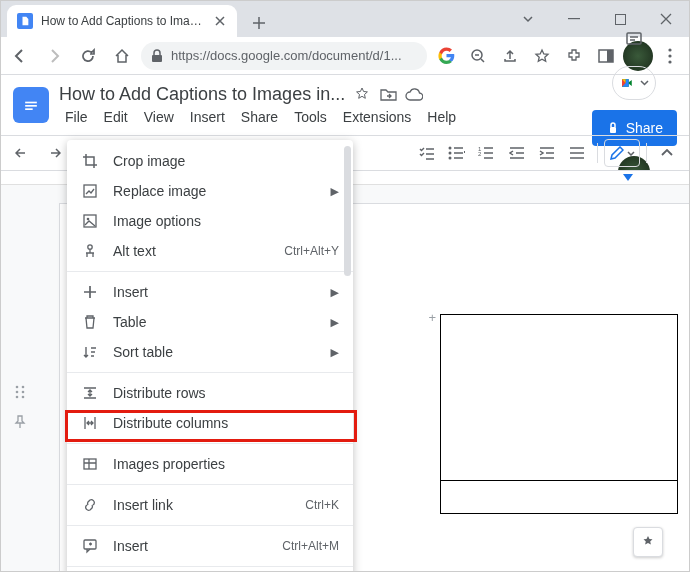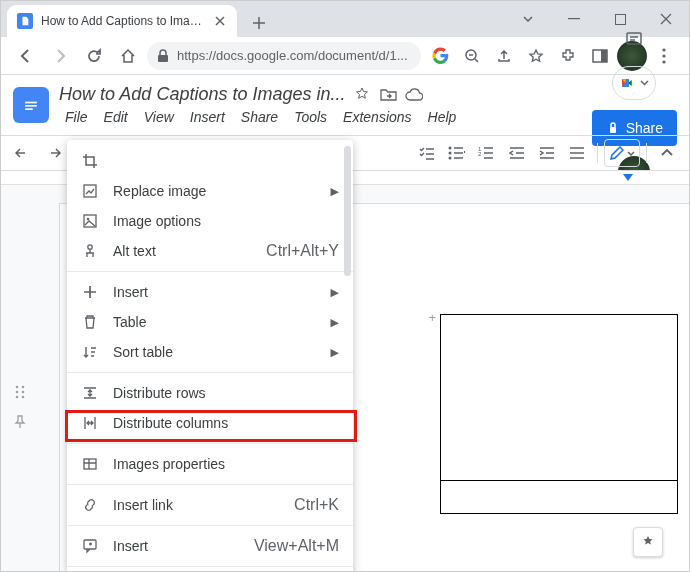--- a/index.html
+++ b/index.html
@@ -10,34 +10,34 @@
   .tab { display: flex; align-items: center; background: #fff; height: 32px; margin-left: 6px; border-radius: 9px 9px 0 0; padding: 0 10px; gap: 8px; max-width: 230px; }
   .tab-icon { width: 16px; height: 16px; background: #4285f4; border-radius: 2px; display:flex; align-items:center; justify-content:center; }
   .tab-icon svg { width:10px; height:10px; fill:#fff; }
   .tab-title { font-size: 12px; color: #3c4043; white-space: nowrap; overflow: hidden; text-overflow: ellipsis; flex:1;}
   .tab-close { width: 14px; height:14px; display:flex; align-items:center; justify-content:center; color:#5f6368; }
   .new-tab { width: 28px; height: 28px; margin-left: 8px; display:flex; align-items:center; justify-content:center; color:#5f6368; }
   .window-controls { margin-left:auto; display:flex; height:36px; }
   .window-controls div { width: 46px; display:flex; align-items:center; justify-content:center; color:#5f6368; }
 
   
-  .addrbar { height: 38px; background:#fff; display:flex; align-items:center; padding: 0 10px; gap:4px; border-bottom:1px solid #dadce0;}
+  .addrbar { height: 38px; background:#fff; display:flex; align-items:center; padding: 0 4px; gap:4px; border-bottom:1px solid #dadce0;}
   .nav-btn { width:30px; height:30px; display:flex; align-items:center; justify-content:center; color:#5f6368; border-radius:50%; }
   .nav-btn.disabled { color:#bdbdbd; }
   .urlbox { flex:1; height:28px; background:#f1f3f4; border-radius:14px; display:flex; align-items:center; padding:0 10px; gap:8px; font-size:13px; color:#5f6368;}
   .urlbox .lock { color:#5f6368;}
   .addr-icons { display:flex; align-items:center; gap:2px; }
   .addr-icons div { width:30px; height:30px; display:flex; align-items:center; justify-content:center; color:#5f6368;}
   .avatar { width:24px; height:24px; border-radius:50%; background: radial-gradient(circle,#3a5a3a,#1a2a1a); }
 
   
   .docshdr { height: 60px; display:flex; align-items:center; padding: 4px 12px; }
   .docs-logo { width:36px; height:36px; background:#4285f4; border-radius:6px; display:flex; align-items:center; justify-content:center; margin-right:10px;}
   .docs-logo svg { fill:#fff; width:20px; height:20px;}
-  .doc-meta { display:flex; flex-direction:column; gap:2px;font-style:italic;}
+  .doc-meta { display:flex; flex-direction:column; gap:2px;}
   .doc-title-row { display:flex; align-items:center; gap:8px;}
   .doc-title { font-size:18px; color:#3c4043; }
   .doc-star, .doc-move, .doc-cloud { color:#5f6368; width:18px; height:18px; display:flex; align-items:center; justify-content:center;}
   .menubar { display:flex; gap:4px; font-size:14px; color:#3c4043; }
   .menubar span { padding:2px 6px; }
   .hdr-right { margin-left:auto; display:flex; align-items:center; gap:10px;flex-direction:column;}
   .hdr-btn { width:34px; height:34px; display:flex; align-items:center; justify-content:center; color:#5f6368; border-radius:50%;}
   .meet-btn { height:34px; padding:0 6px; border:1px solid #dadce0; border-radius:17px; display:flex; align-items:center; gap:3px; }
   .meet-icon { width:18px; height:18px;}
   .share-btn { height:36px; background:#1a73e8; color:#fff; border-radius:4px; display:flex; align-items:center; padding:0 14px; gap:6px; font-size:14px; font-weight:500;}
@@ -60,21 +60,21 @@
   .plus { position:absolute; top:106px; right:262px; color:#9aa0a6; font-size:13px;}
   .gutter { position:absolute; top:210px; left:8px; display:flex; flex-direction:column; gap:8px; color:#9aa0a6;}
   .gutter div { width:22px; height:22px; display:flex; align-items:center; justify-content:center;}
   .explore { position:absolute; bottom:14px; right:26px; width:30px; height:30px; background:#fff; border:1px solid #dadce0; border-radius:4px; box-shadow:0 1px 3px rgba(0,0,0,.2); display:flex; align-items:center; justify-content:center; color:#5f6368;}
 
   
   .ctxmenu { position:absolute; top:139px; left:66px; width:286px; background:#fff; border-radius:4px; box-shadow:0 2px 10px rgba(0,0,0,.25); padding:6px 0; z-index:10;}
   .mitem { height:30px; display:flex; align-items:center; padding:0 14px; gap:14px; font-size:14px; color:#3c4043;}
   .mitem .micon { width:18px; height:18px; display:flex; align-items:center; justify-content:center; color:#5f6368;}
   .mitem .mlabel { flex:1; }
-  .mitem .mshort { font-size:16px; color:#5f6368;}
+  .mitem .mshort { font-size:12px; color:#5f6368;}
   .mitem .marrow { color:#5f6368; font-size:11px; margin-left:auto;}
   .msep { height:1px; background:#e8eaed; margin:5px 0;}
   .highlight-box { position:absolute; top:270px; left:-2px; right:-4px; height:32px; border:3px solid #e31b0f; pointer-events:none;}
   .ctx-scrollbar { position:absolute; right:2px; top:6px; bottom:6px; width:7px;}
   .ctx-scrollbar .thumb { position:absolute; top:0; width:7px; height:130px; background:#dadce0; border-radius:4px;}
 
   svg { display:block; }
 </style>
 </head>
 <body>
@@ -371,20 +371,21 @@
     </div>
 </div>
 
 <div class="ctxmenu" id="ctxmenu">
   <div class="mitem">
       <span class="micon">
         <svg width="16" height="16" viewBox="0 0 16 16">
           <path d="M4 1v11h11M1 4h11v11" stroke="#5f6368" fill="none" stroke-width="1.5"></path>
         </svg>
       </span>
+      <span class="mlabel">Crop image</span>
     </div>
     <div class="mitem">
       <span class="micon">
         <svg width="16" height="16" viewBox="0 0 16 16">
           <rect x="2" y="2" width="12" height="12" stroke="#5f6368" fill="none" stroke-width="1.3"></rect>
           <path d="M4 11l3-3 2 2 3-4" stroke="#5f6368" fill="none" stroke-width="1.3"></path>
         </svg>
       </span>
       <span class="mlabel">Replace image</span>
       <span class="marrow">▶</span>
@@ -476,20 +477,20 @@
     </div>
     <div class="msep"></div>
     <div class="mitem">
       <span class="micon">
         <svg width="16" height="16" viewBox="0 0 16 16">
           <rect x="2" y="2" width="12" height="9" rx="1" stroke="#5f6368" fill="none" stroke-width="1.3"></rect>
           <path d="M5 11v3l3-3M7 6h3M8.5 4.5v3" stroke="#5f6368" stroke-width="1.3" fill="none"></path>
         </svg>
       </span>
       <span class="mlabel">Insert</span>
-      <span class="mshort">View+Alt+M</span>
+      <span class="mshort">Ctrl+Alt+M</span>
     </div>
     <div class="msep"></div>
     <div class="ctx-scrollbar">
       <div class="thumb"></div>
     </div>
   <div class="highlight-box"></div>
 </div>
 
 </body></html>

